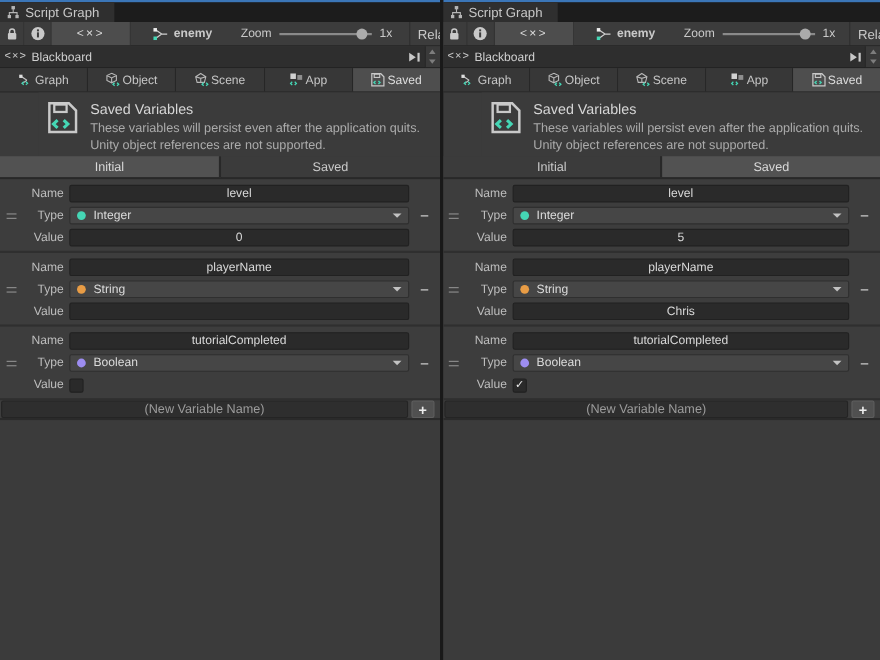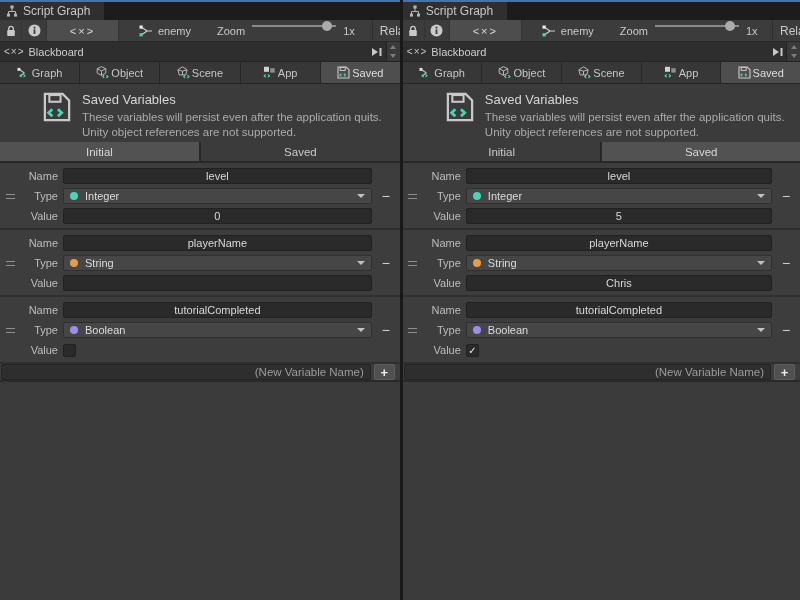--- a/index.html
+++ b/index.html
@@ -10,22 +10,22 @@
 
   
   .tabbar { height:20px; background:#1c1c1c; border-top:2px solid #3b76b8; display:flex; flex:none; }
   .wtab { display:flex; align-items:center; gap:5px; background:#2f2f2f; padding:0 14px 0 6px; font-size:12px; color:#c8c8c8; white-space:nowrap; }
 
   
   .toolbar { height:22px; background:#3c3c3c; border-bottom:1px solid #282828; display:flex; align-items:center; font-size:11px; color:#c9c9c9; flex:none; }
   .tbtn { height:100%; display:flex; align-items:center; justify-content:center; border-right:1px solid #333; cursor:default; }
   .lock-btn { width:22px; } .info-btn { width:25px; }
   .vars-btn { width:72px; background:#4d4d4d; color:#dcdcdc; letter-spacing:2px; font-size:11px; }
-  .graph-ref { display:flex; align-items:center; gap:5px; margin-left:20px; white-space:nowrap; }
-  .zoom-wrap { display:flex; align-items:flex-start; margin-left:26px; gap:7px; white-space:nowrap; }
+  .graph-ref { display:flex; align-items:center; gap:5px; margin-left:20px; white-space:nowrap;font-weight:bold; }
+  .zoom-wrap { display:flex; align-items:center; margin-left:26px; gap:7px; white-space:nowrap; }
   .slider-track { width:84px; height:2px; background:#8a8a8a; position:relative; }
   .slider-thumb { position:absolute; right:4px; top:-4px; width:10px; height:10px; border-radius:50%; background:#ababab; }
   .relations { margin-left:auto; border-left:1px solid #2e2e2e; height:100%; display:flex; align-items:center; padding-left:7px; font-size:12px; color:#c9c9c9; width:28px; flex:none; overflow:hidden; white-space:nowrap; }
 
   
   .bb-row { height:20px; background:#2e2e2e; border-bottom:1px solid #232323; display:flex; align-items:center; font-size:11px; color:#cfcfcf; flex:none; }
   .bb-glyph { margin:0 4px 0 4px; color:#c6c6c6; font-size:10px; letter-spacing:1px; }
   .bb-spacer { flex:1; }
   .dock-btn { width:18px; display:flex; align-items:center; justify-content:center; height:100%; }
   .scrollcol { width:14px; height:100%; display:flex; flex-direction:column; border-left:1px solid #232323; background:#3a3a3a; flex:none; }
@@ -60,21 +60,21 @@
   .mcol { width:28px; flex:none; display:flex; align-items:center; justify-content:center; color:#d5d5d5; font-size:14px; cursor:default; }
   input.tfield { width:100%; height:16px; background:#2a2a2a; border:1px solid #212121; border-radius:2px; color:#d9d9d9; font-size:11px; padding:0 4px; font-family:inherit; outline:none;text-align:center; }
   .dropdown { width:100%; height:16px; background:#464646; border:1px solid #2f2f2f; border-radius:2px; display:flex; align-items:center; font-size:11px; color:#dcdcdc; cursor:default; }
   .dot { width:8px; height:8px; border-radius:50%; margin:0 7px 0 6px; flex:none; }
   .caret { margin-left:auto; margin-right:6px; width:0; height:0; border-left:4px solid transparent; border-right:4px solid transparent; border-top:4px solid #c2c2c2; }
   .checkbox { width:13px; height:13px; background:#2a2a2a; border:1px solid #212121; border-radius:2px; display:flex; align-items:center; justify-content:center; color:#ececec; font-size:10px; cursor:default; }
   .checkbox.checked::after { content:"✓"; }
 
   
   .newvar { height:18px; display:flex; align-items:center; background:#3d3d3d; border-bottom:2px solid #2a2a2a; flex:none; padding-left:1px; }
-  input.newvar-input { flex:1; height:16px; background:#2e2e2e; border:1px solid #242424; border-radius:2px; color:#d0d0d0; font-size:11.5px; padding:0 6px; text-align:right; font-family:inherit; outline:none; min-width:0; }
+  input.newvar-input { flex:1; height:16px; background:#2e2e2e; border:1px solid #242424; border-radius:2px; color:#d0d0d0; font-size:11.5px; padding:0 6px; text-align:center; font-family:inherit; outline:none; min-width:0; }
   input.newvar-input::placeholder { color:#9c9c9c; }
   .plus-btn { width:21px; height:16px; margin:0 5px 0 3px; background:#505050; border:1px solid #5e5e5e; border-radius:2px; color:#ececec; display:flex; align-items:center; justify-content:center; font-size:13px; font-weight:bold; flex:none; cursor:default; }
 
   .canvas { flex:1; background:#3b3b3b; }
   svg { display:block; }
 </style>
 </head>
 <body>
 
 <div class="screen" id="screen">

